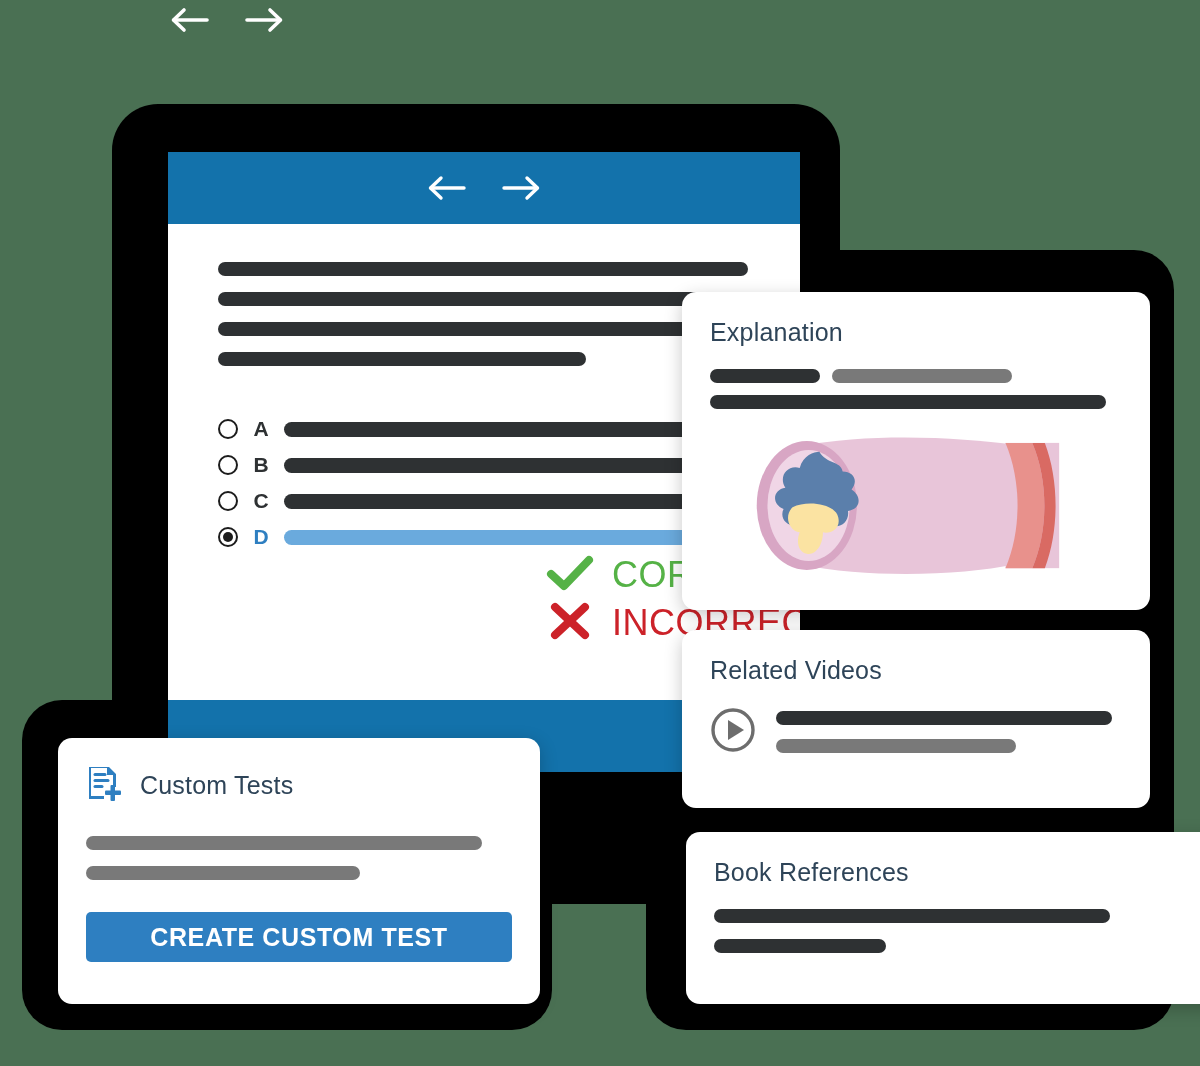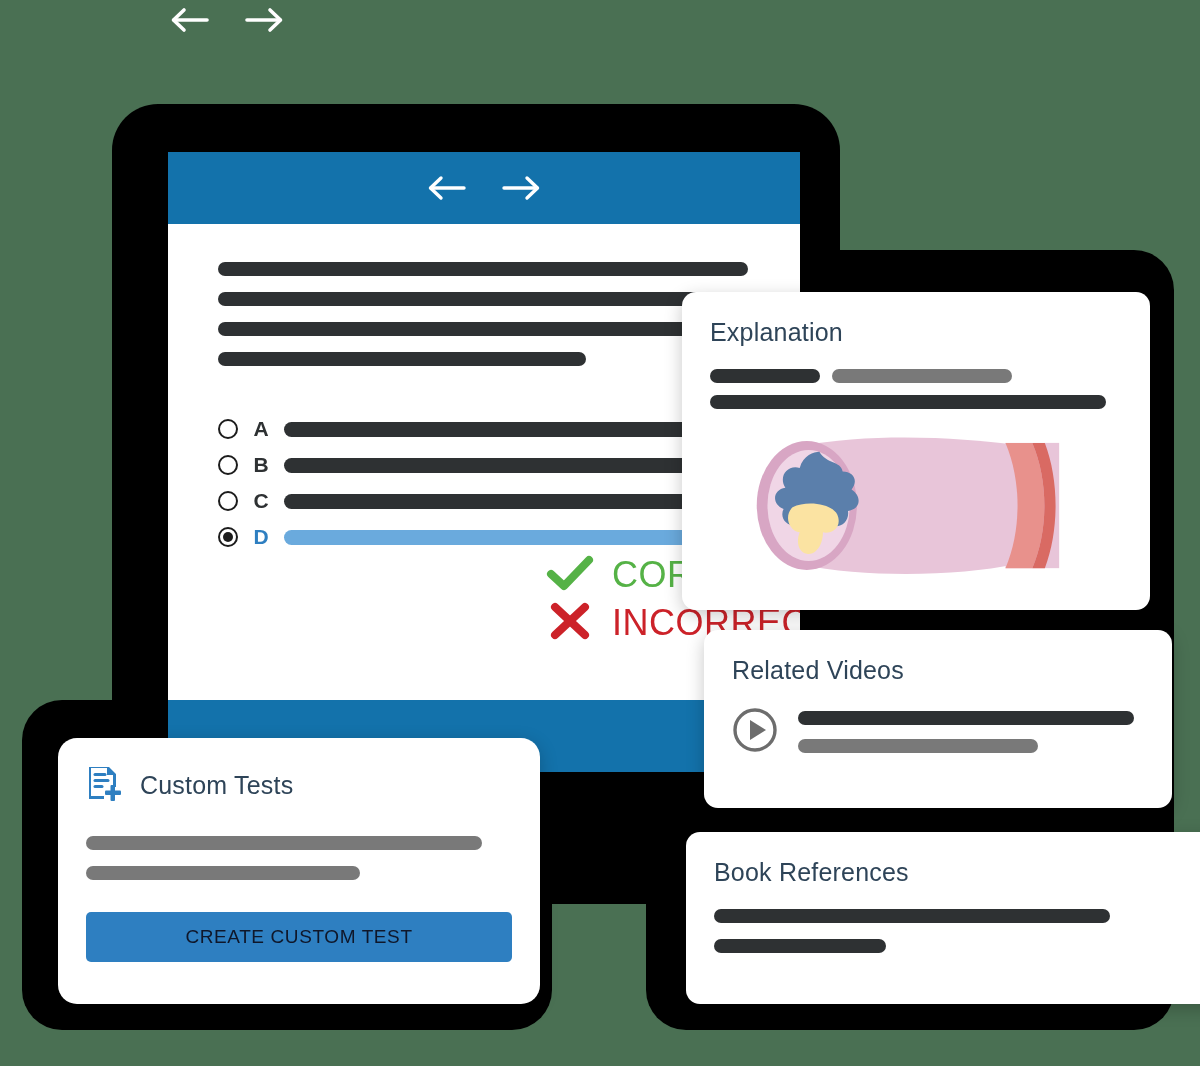--- a/index.html
+++ b/index.html
@@ -87,37 +87,37 @@
   .card {
     position: absolute; background: #ffffff; border-radius: 14px;
     box-shadow: 0 5px 18px rgba(0,0,0,0.22);
     padding: 26px 28px;
   }
   .card-title {
     font-size: 25px; color: #2e4458; font-weight: normal;
     letter-spacing: .2px; margin-bottom: 22px;
   }
   #card-explanation { left: 682px; top: 292px; width: 468px; height: 318px; }
-  #card-videos      { left: 704px; top: 630px; width: 468px; height: 178px; }
+  #card-videos      { left: 682px; top: 630px; width: 468px; height: 178px; }
   #card-books       { left: 686px; top: 832px; width: 556px; height: 172px; }
-  #card-custom      { left: 58px;  top: 738px; width: 482px; height: 266px; border-radius: 19px; }
+  #card-custom      { left: 58px;  top: 738px; width: 482px; height: 266px; }
 
   .expl-row { display: flex; gap: 12px; margin-bottom: 12px; }
 
   #illustration { margin-top: 16px; width: 100%; height: 170px; }
 
   .video-row { display: flex; align-items: center; gap: 20px; }
   .video-lines { display: flex; flex-direction: column; gap: 14px; flex: 1; }
 
   #custom-head { display: flex; align-items: center; gap: 18px; margin-bottom: 30px; }
   #custom-head .card-title { margin-bottom: 0; }
   #custom-lines { display: flex; flex-direction: column; gap: 16px; margin-bottom: 32px; }
   #create-test-btn {
     display: block; width: 100%; height: 50px; border: none; border-radius: 5px;
-    background: #2e7fc1; color: #0f172a; font-size: 19px; font-weight: normal;
+    background: #2e7fc1; color: #ffffff; font-size: 25px; font-weight: bold;
     letter-spacing: .6px; font-family: "Liberation Sans", sans-serif; cursor: pointer;
   }
   .book-lines { display: flex; flex-direction: column; gap: 16px; }
 </style>
 </head>
 <body>
 
 <div id="stage">
 
   <div id="top-arrows">

